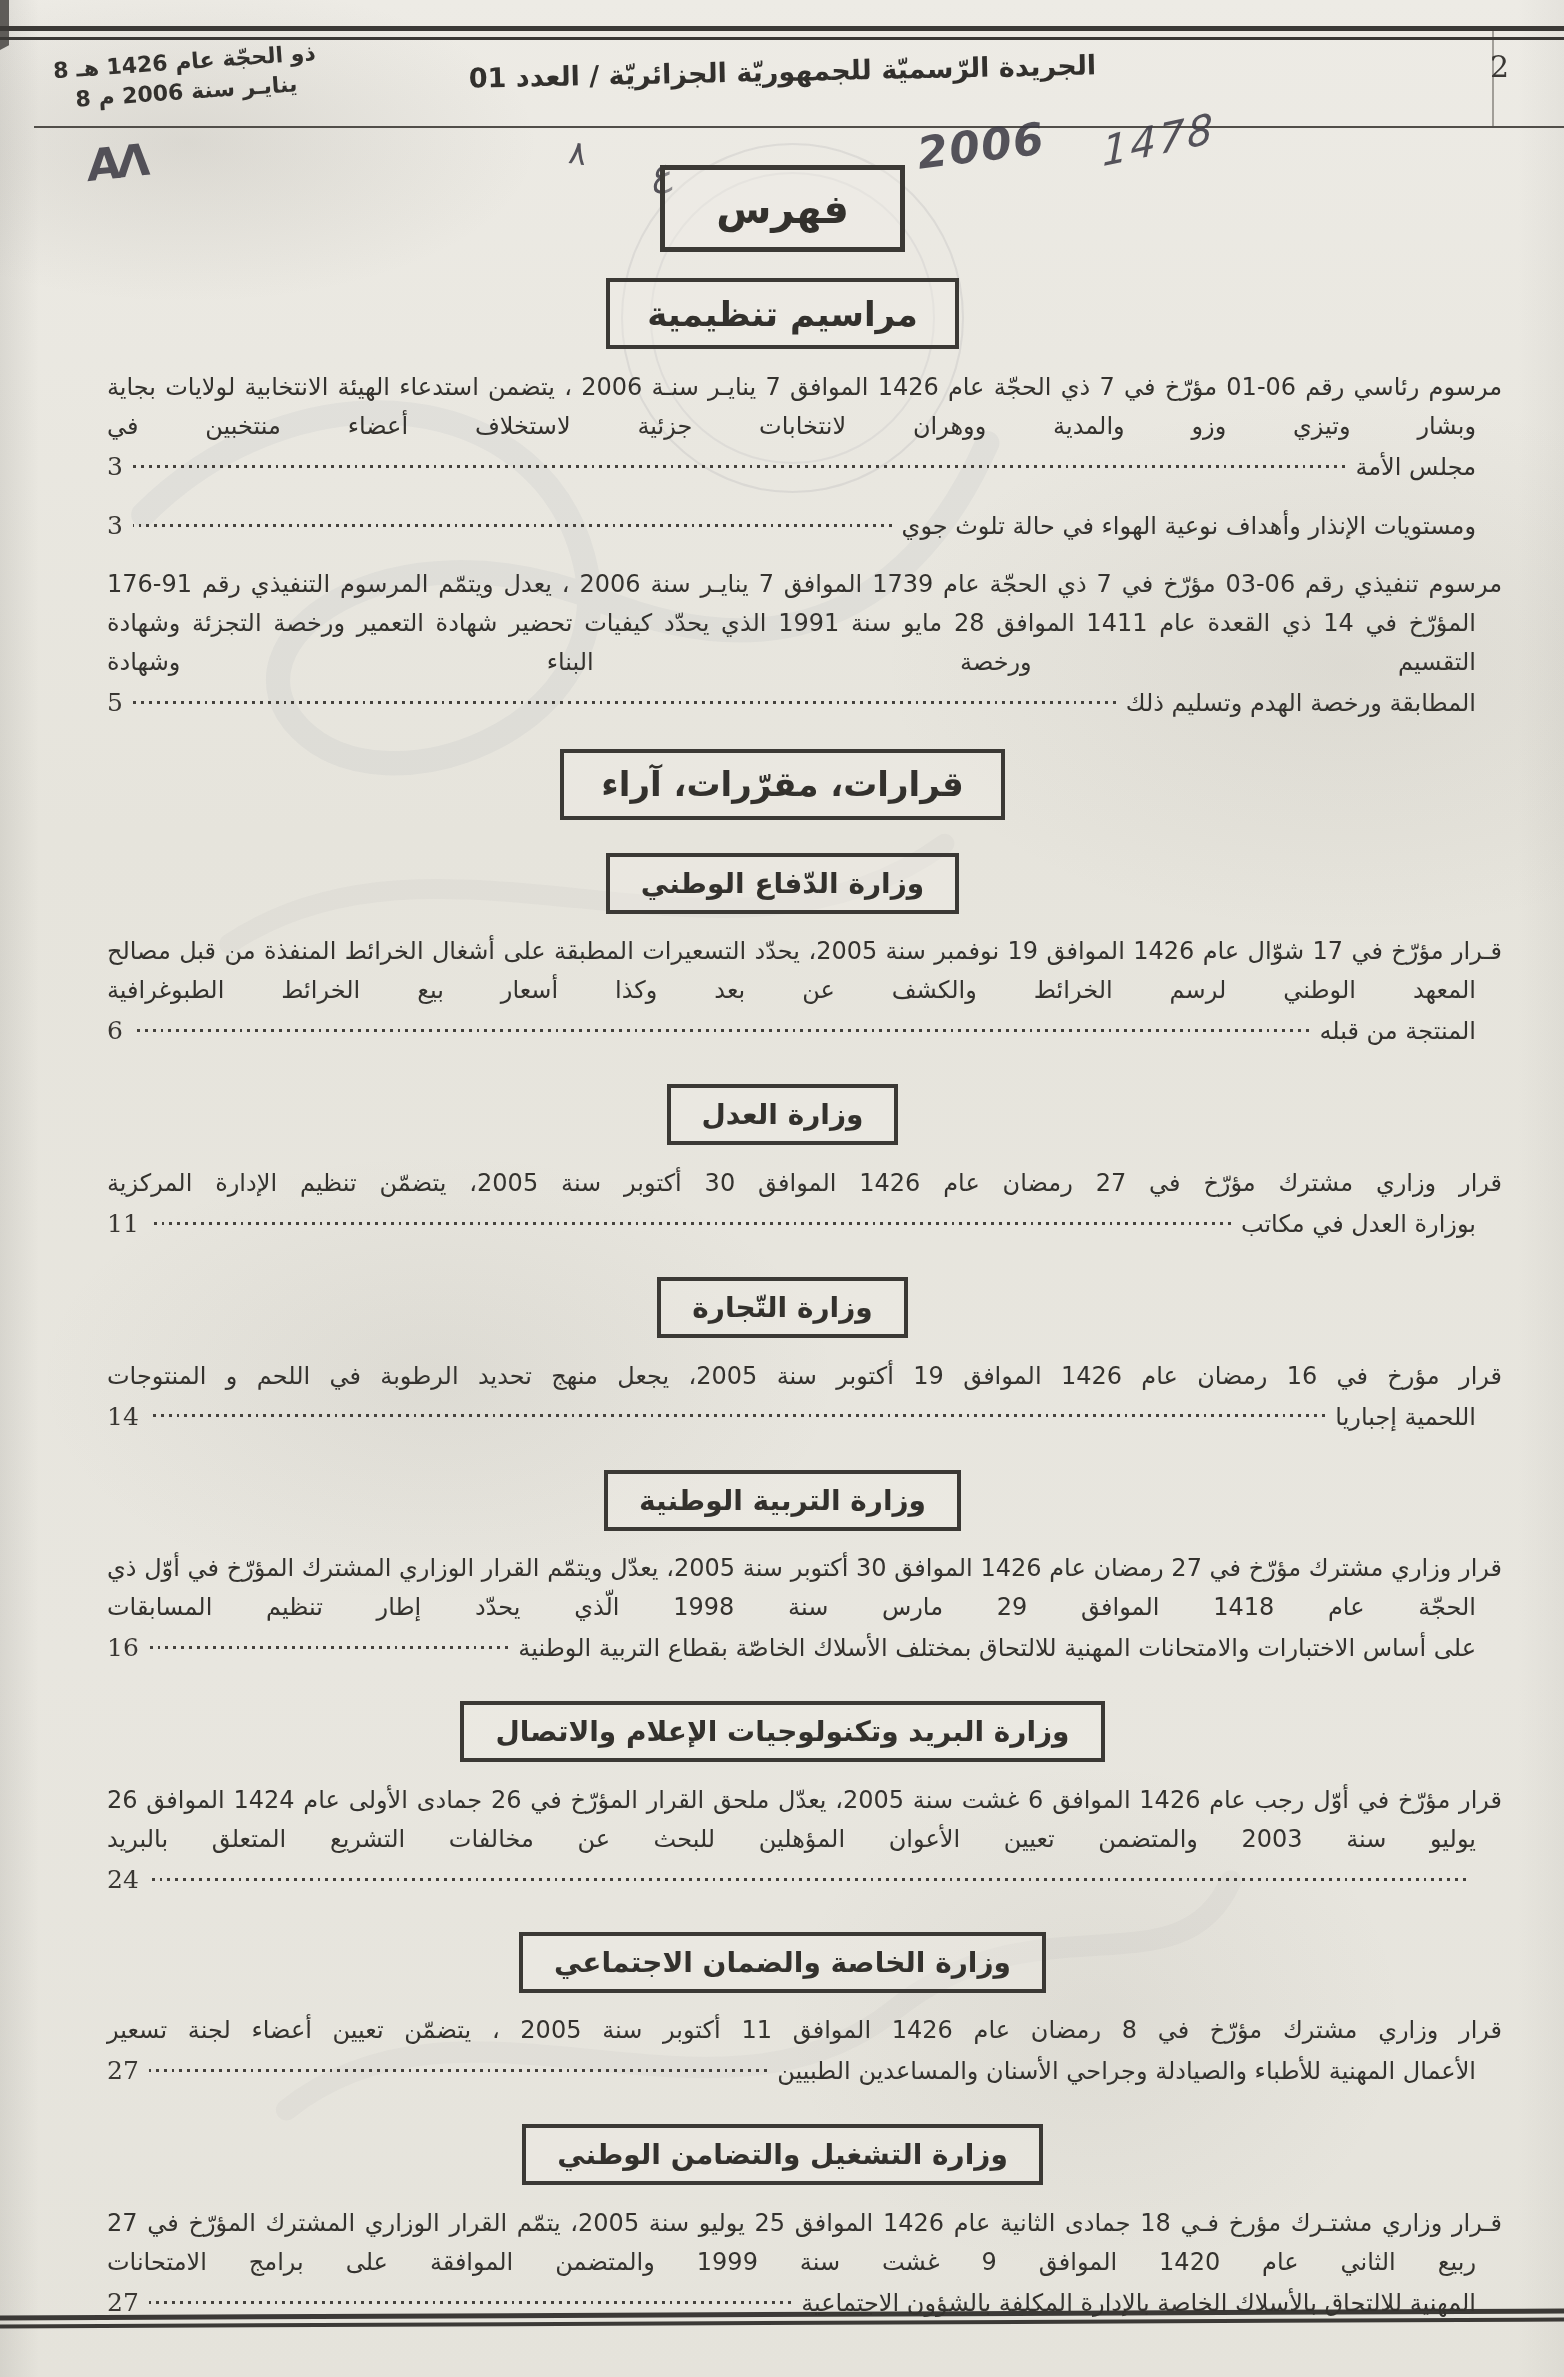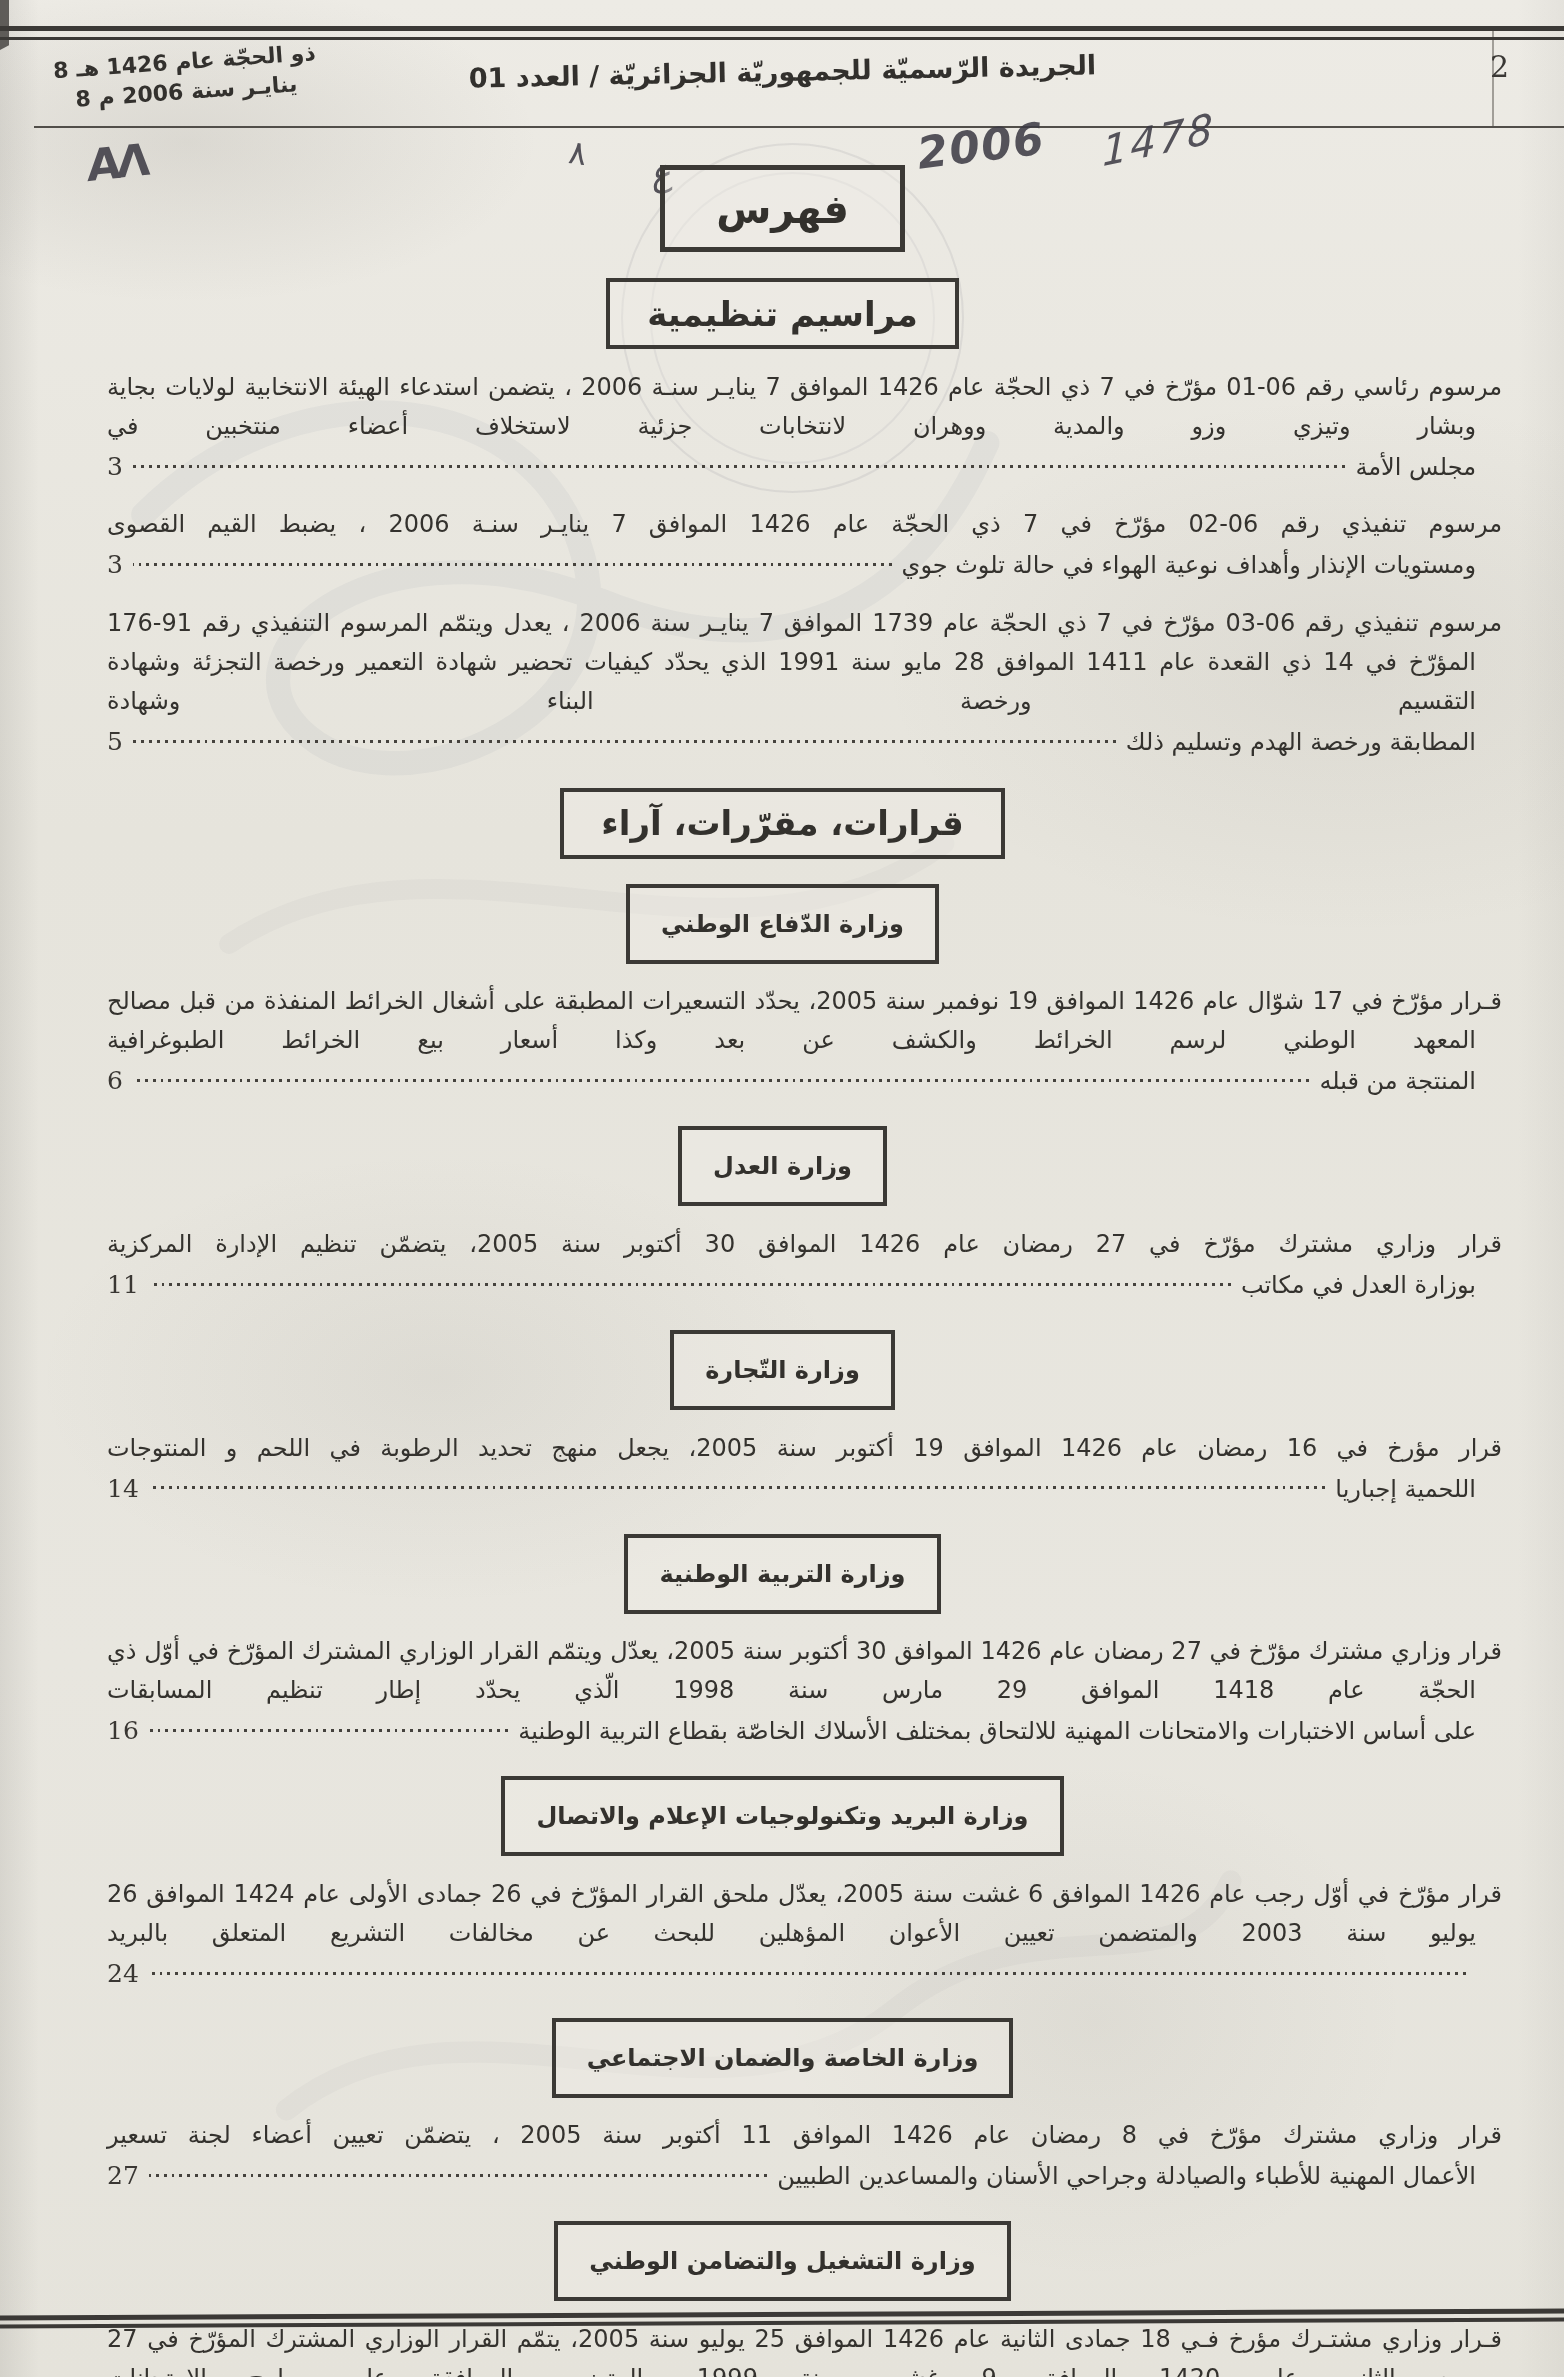--- a/index.html
+++ b/index.html
@@ -53,21 +53,21 @@
     transform:rotate(-7deg); letter-spacing:1.4px; }
   .hand-number { left:1101px; top:116px; font-size:41px; font-style:italic;
     transform:rotate(-12deg) skewX(-12deg); letter-spacing:2.9px; }
   
   .content { position:absolute; top:165px; left:63px; right:63px; direction:rtl; z-index:2; }
   .titlebox { display:table; margin:0 auto; border:4.3px solid #3b3935;
     font-weight:bold; text-align:center; color:#33312d;
     background:rgba(240,238,232,.35); }
   .titlebox.index { font-size:40px; padding:15.7px 51px; border-width:5px; }
   .titlebox.major { font-size:34px; padding:11.4px 37px; margin-top:26px; }
-  .titlebox.ministry { font-size:24px; padding:22px 31px; margin-top:25px; }
+  .titlebox.ministry { font-size:28px; padding:10px 31px; margin-top:33px; }
   .section { margin:0; }
   .entry { margin-top:18.6px; font-size:24px; line-height:39px; color:#34322e;margin-left:44px; }
   .entry-body { display:block; padding-right:26px; text-indent:-26px;
     text-align:justify; text-align-last:justify; }
   .entry-tailrow { display:flex; align-items:baseline; padding-right:26px; }
   .tail-text { white-space:nowrap; flex:0 0 auto; }
   .leader { flex:1 1 auto; min-width:21.5px; position:relative; margin:0 10px; height:29px; }
   .leader::after { content:""; position:absolute; left:0; right:0; bottom:7.2px; height:2.9px;
     background:repeating-linear-gradient(to left, #45423d 0 2.9px, transparent 2.9px 7.9px); }
   .pg { flex:0 0 auto; font-family:"DejaVu Serif", serif; font-size:25px; color:#3a3733; }
@@ -116,21 +116,20 @@
   <div class="entry">
     <span class="entry-body">مرسوم رئاسي رقم 06-01 مؤرّخ في 7 ذي الحجّة عام 1426 الموافق 7 ينايـر سنـة 2006 ، يتضمن استدعاء الهيئة الانتخابية لولايات بجاية وبشار وتيزي وزو والمدية ووهران لانتخابات جزئية لاستخلاف أعضاء منتخبين في</span>
     <span class="entry-tailrow">
       <span class="tail-text">مجلس الأمة</span>
       <span class="leader"></span>
       <span class="pg">3</span>
     </span>
   </div>
 
   <div class="entry">
-    <span class="entry-body">مرسوم تنفيذي رقم 06-02 مؤرّخ في 7 ذي الحجّة عام 1426 الموافق 7 ينايـر سنـة 2006 ، يضبط القيم القصوى</span>
     <span class="entry-tailrow">
       <span class="tail-text">ومستويات الإنذار وأهداف نوعية الهواء في حالة تلوث جوي</span>
       <span class="leader"></span>
       <span class="pg">3</span>
     </span>
   </div>
 
   <div class="entry">
     <span class="entry-body">مرسوم تنفيذي رقم 06-03 مؤرّخ في 7 ذي الحجّة عام 1739 الموافق 7 ينايـر سنة 2006 ، يعدل ويتمّم المرسوم التنفيذي رقم 91-176 المؤرّخ في 14 ذي القعدة عام 1411 الموافق 28 مايو سنة 1991 الذي يحدّد كيفيات تحضير شهادة التعمير ورخصة التجزئة وشهادة التقسيم ورخصة البناء وشهادة</span>
     <span class="entry-tailrow">

